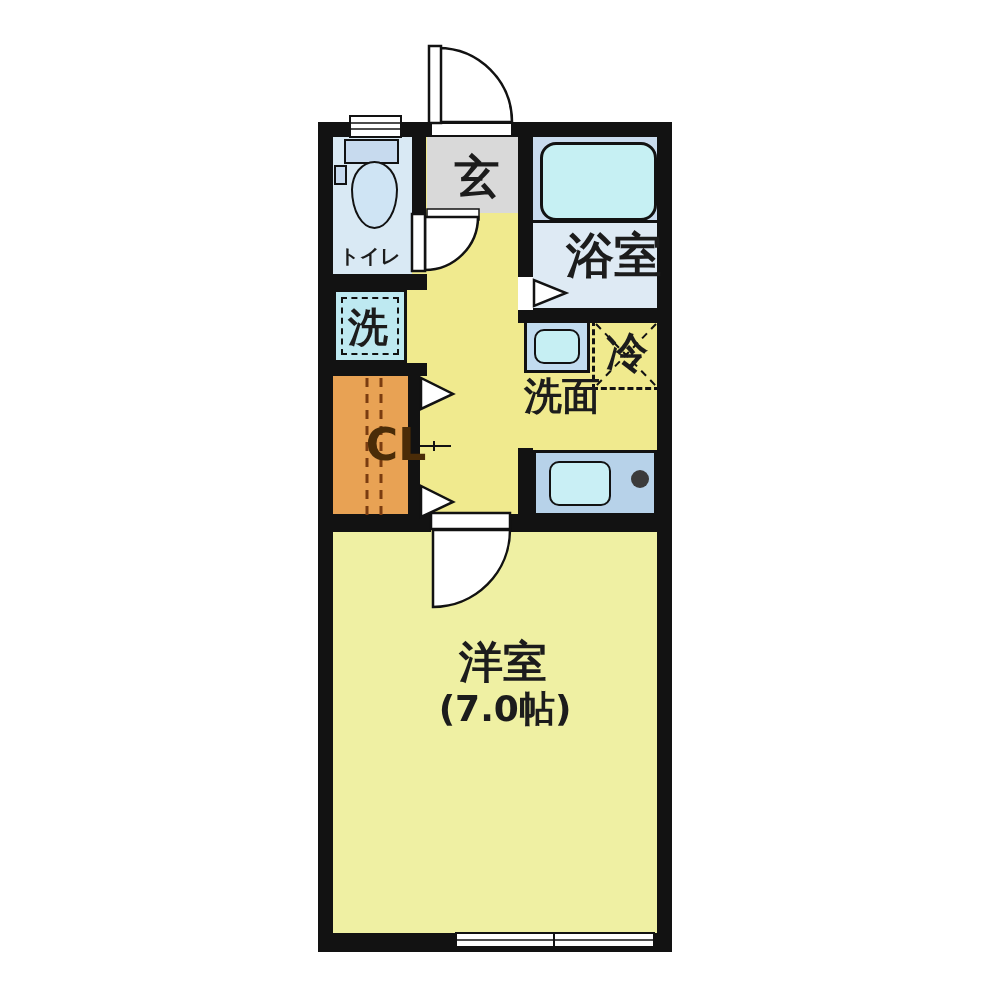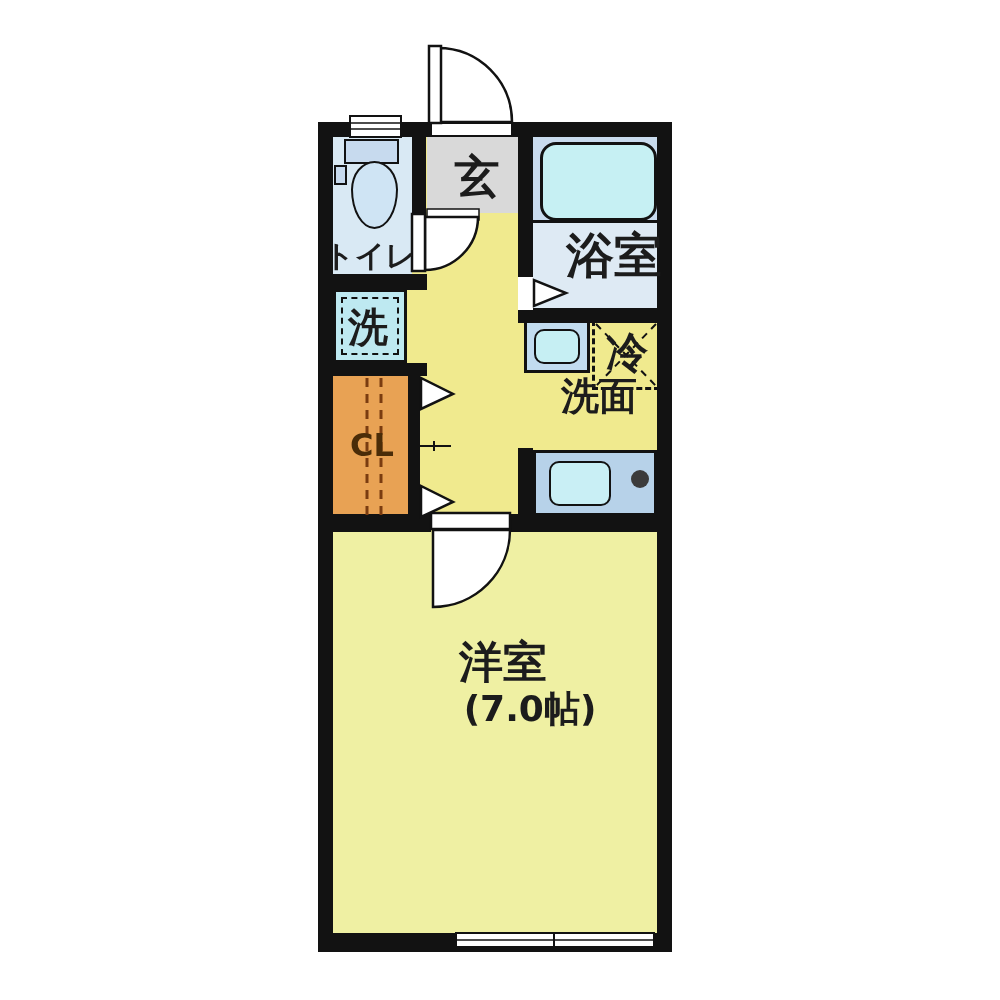--- a/index.html
+++ b/index.html
@@ -83,22 +83,22 @@
     <rect x="350" y="116" width="51" height="21" fill="#ffffff" stroke="#121212" stroke-width="2"></rect>
     <line x1="350" y1="123" x2="401" y2="123" stroke="#121212" stroke-width="1.5"></line>
     <line x1="350" y1="129" x2="401" y2="129" stroke="#121212" stroke-width="1.5"></line>
 
     <rect x="456" y="933" width="198" height="14" fill="#ffffff" stroke="#121212" stroke-width="2"></rect>
     <line x1="456" y1="940" x2="654" y2="940" stroke="#121212" stroke-width="1.5"></line>
     <line x1="554" y1="933" x2="554" y2="947" stroke="#121212" stroke-width="2"></line>
   </svg>
 
   <div class="label" style="left:477px;top:176px;font-size:45px;">玄</div>
-  <div class="label" style="left:370px;top:256px;font-size:30px;">トイレ</div>
+  <div class="label" style="left:370px;top:256px;font-size:20px;">トイレ</div>
   <div class="label" style="left:614px;top:255px;font-size:48px;">浴室</div>
   <div class="label" style="left:368px;top:327px;font-size:40px;">洗</div>
-  <div class="label" style="left:372px;top:445px;font-size:32px;font-weight:700;color:#4a2c08;">CL</div>
-  <div class="label" style="left:562px;top:396px;font-size:38px;margin-left:37px;">洗面</div>
+  <div class="label" style="left:396px;top:445px;font-size:44px;font-weight:700;color:#4a2c08;">CL</div>
+  <div class="label" style="left:562px;top:396px;font-size:38px;">洗面</div>
   <div class="label" style="left:627px;top:353px;font-size:42px;">冷</div>
   <div class="label" style="left:503px;top:662px;font-size:44px;">洋室</div>
-  <div class="label" style="left:505px;top:709px;font-size:36px;margin-left:25px;">(7.0帖)</div>
+  <div class="label" style="left:505px;top:709px;font-size:36px;">(7.0帖)</div>
 
 </div>
 
 </body></html>

